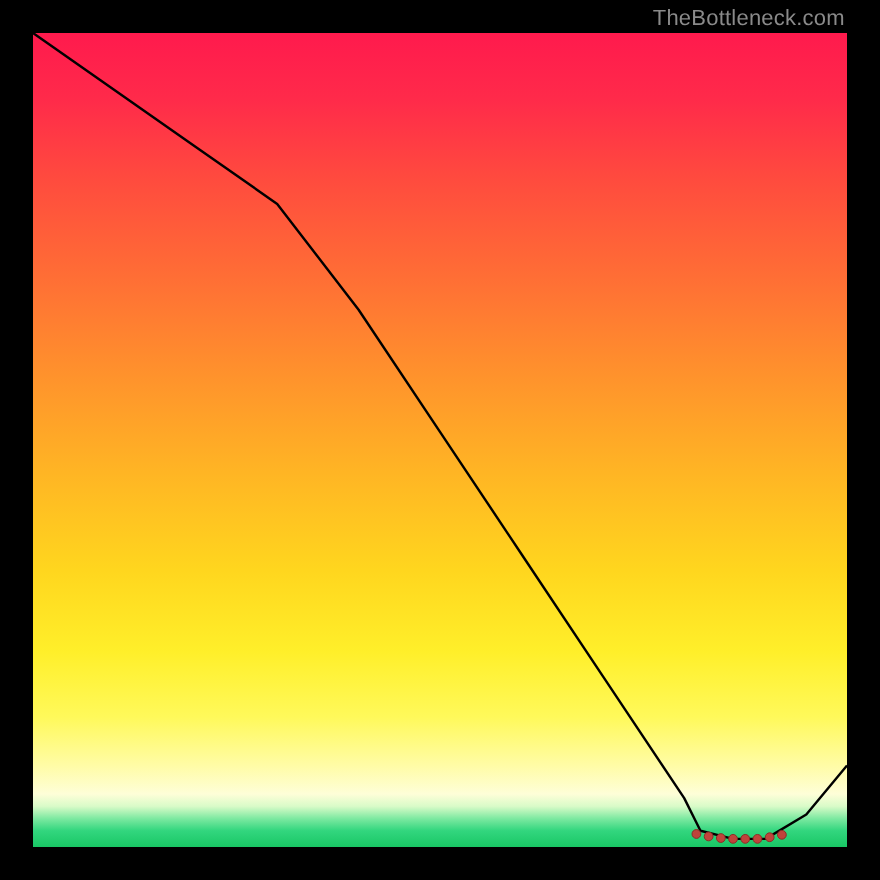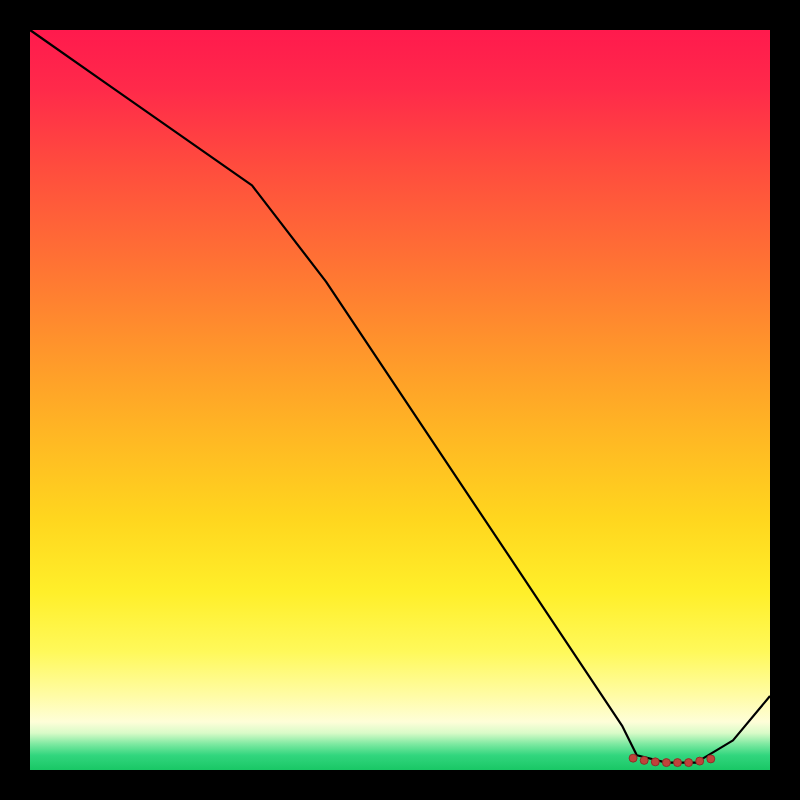--- a/index.html
+++ b/index.html
@@ -72,20 +72,21 @@
     stroke: #8b2d26;
     stroke-width: 0.9;
   }
 </style>
 </head>
 <body>
 
 <div class="frame">
   <div class="plot-area"></div>
 
+  <div class="watermark">TheBottleneck.com</div>
 
   <svg class="overlay" viewBox="0 0 740 740" preserveAspectRatio="none">
     <path id="curve-path" class="curve" d="M0.00 0.00 L74.00 51.80 L148.00 103.60 L222.00 155.40 L296.00 251.60 L370.00 362.60 L444.00 473.60 L518.00 584.60 L592.00 695.60 L606.80 725.20 L636.40 732.60 L666.00 732.60 L703.00 710.40 L740.00 666.00"></path>
     <g id="marker-group">
         <circle cx="603.10" cy="728.16" r="4" class="marker"></circle>
         <circle cx="614.20" cy="730.38" r="4" class="marker"></circle>
         <circle cx="625.30" cy="731.86" r="4" class="marker"></circle>
         <circle cx="636.40" cy="732.60" r="4" class="marker"></circle>
         <circle cx="647.50" cy="732.60" r="4" class="marker"></circle>
         <circle cx="658.60" cy="732.60" r="4" class="marker"></circle>

